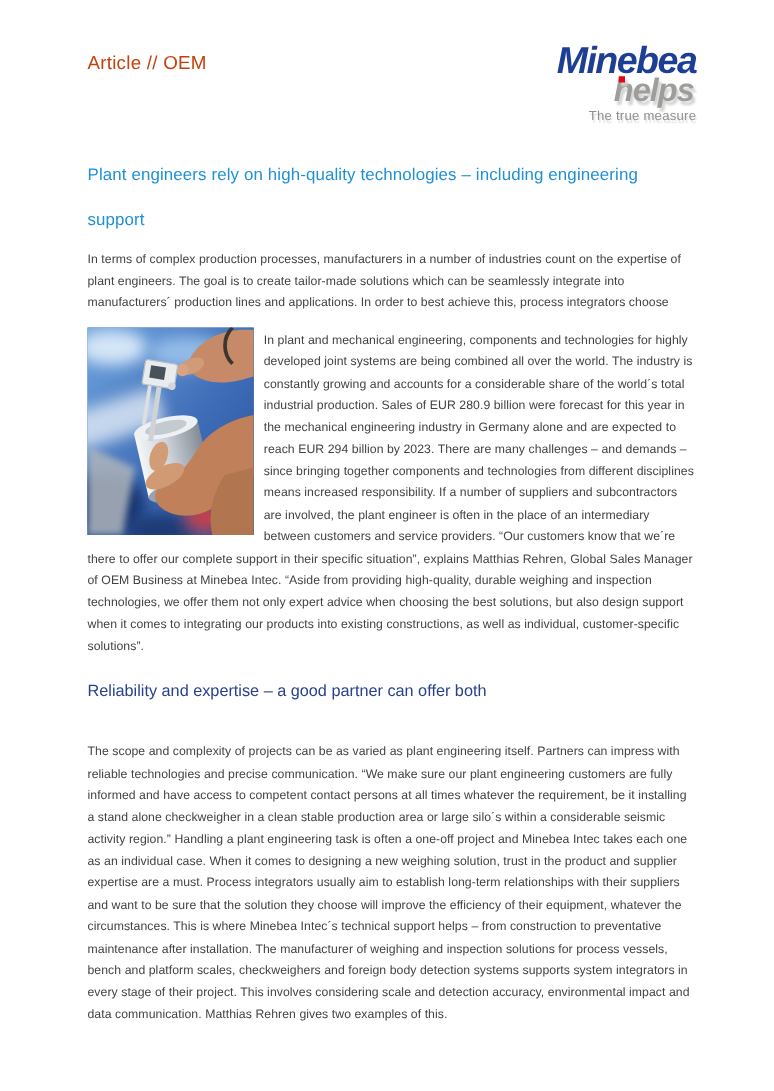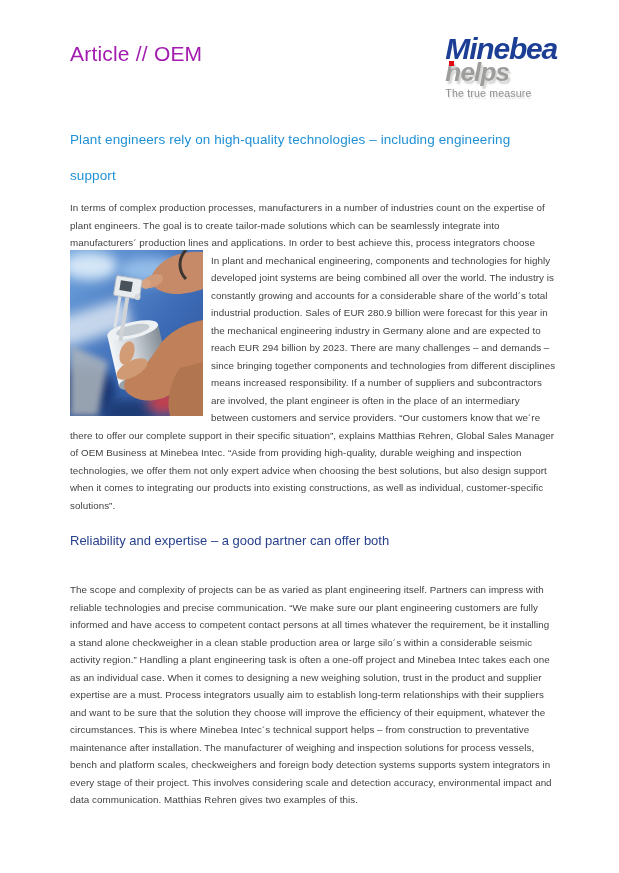--- a/index.html
+++ b/index.html
@@ -2,33 +2,33 @@
 <html><head>
 <meta charset="utf-8">
 <style>
   html,body{margin:0;padding:0;background:#ffffff;}
   .page{
     position:relative;width:619px;height:873px;background:#ffffff;overflow:hidden;
     font-family:"Liberation Sans",sans-serif;color:#424242;
   }
   
   .header{position:absolute;top:34px;left:70px;width:487px;display:flex;justify-content:space-between;align-items:flex-start;}
-  .kicker{font-size:21px;color:#a21caf;margin-top:8px;letter-spacing:0.2px;}
-  .logo{line-height:1;}
+  .kicker{font-size:15px;color:#c2410c;margin-top:8px;letter-spacing:0.2px;}
+  .logo{text-align:right;line-height:1;}
   .logo-minebea{display:block;font-size:30px;font-weight:bold;font-style:italic;color:#1c3e94;letter-spacing:-1.2px;}
   .logo-intec-wrap{position:relative;display:inline-block;margin-top:-5px;margin-right:2px;
     font-size:26px;font-weight:bold;font-style:italic;color:#9d9d9c;letter-spacing:-0.8px;
     text-shadow:2px 3px 2px #d2d2d1;}
   .intec-dot{position:absolute;left:4px;top:2px;width:5px;height:5px;background:#e30613;box-shadow:2px 3px 2px #d2d2d1;}
   .logo-tagline{display:block;font-size:10.5px;color:#8f8f8e;margin-top:3px;letter-spacing:0.2px;text-shadow:1px 2px 1px #dedede;}
   
   .content{position:absolute;left:70px;top:122px;width:487px;}
   .headline{margin:0 0 5px 0;font-size:13.5px;font-weight:normal;line-height:36px;color:#1f90d5;letter-spacing:0.1px;}
   .content p{margin:0 0 18px 0;font-size:9.8px;line-height:17.5px;letter-spacing:0.05px;color:#424242;}
-  p.no-gap{margin-bottom:0;}
+  p.no-gap{margin-bottom:12px;}
   .subheading{margin:2px 0 32px 0;font-size:13px;font-weight:normal;line-height:17px;color:#28418c;}
   
   .photo{float:left;width:133px;height:166px;margin:-2px 8px 5px 0;background:#2d5aa8;}
   .photo svg{display:block;}
 </style>
 </head>
 <body>
 
 <div class="page">
 

